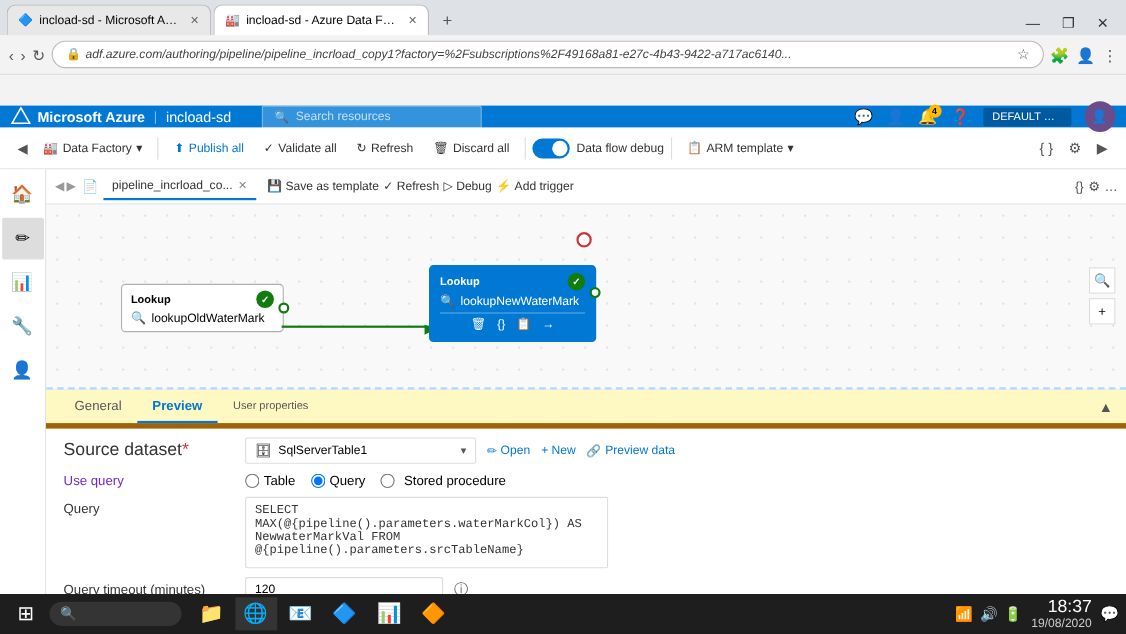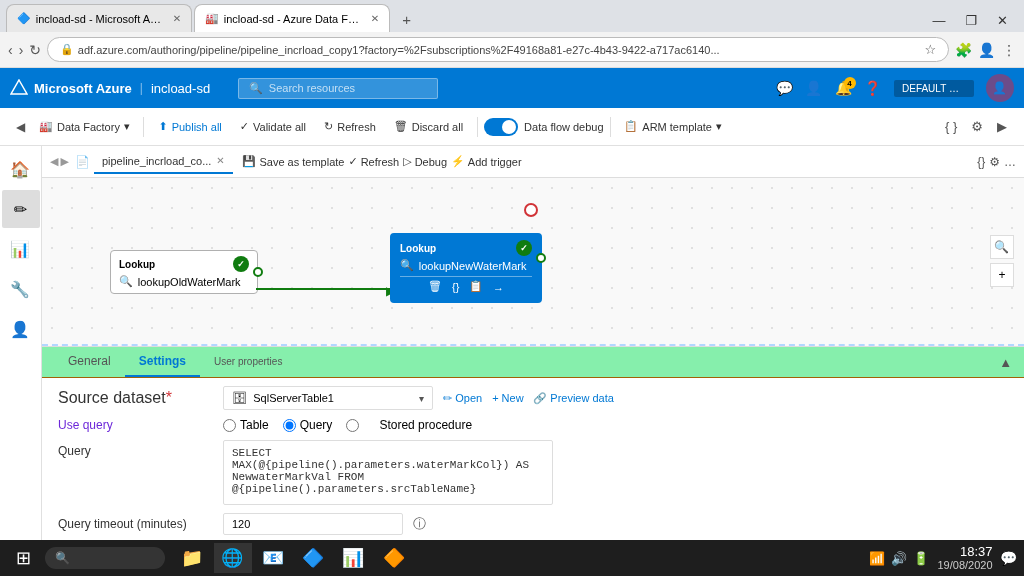--- a/index.html
+++ b/index.html
@@ -28,29 +28,29 @@
     <button style="background:none; border:none; font-size:13px; color:#333; cursor:pointer; padding:2px 10px;">✕</button>
   </div>
 </div>
 
 <div style="background:#f3f3f3; height:36px; display:flex; align-items:center; padding:0 8px; gap:6px; border-bottom:1px solid #ddd;">
   <button style="background:none; border:none; font-size:14px; color:#555; cursor:pointer;">‹</button>
   <button style="background:none; border:none; font-size:14px; color:#555; cursor:pointer;">›</button>
   <button style="background:none; border:none; font-size:14px; color:#555; cursor:pointer;">↻</button>
   <div style="flex:1; background:#fff; border:1px solid #bbb; border-radius:16px; padding:4px 12px; font-size:11px; color:#444; display:flex; align-items:center; gap:4px; cursor:text;">
     <span style="font-size:11px; color:#107c10;">🔒</span>
-    <span style="overflow:hidden; text-overflow:ellipsis; white-space:nowrap; flex:1;">adf.azure.com/authoring/pipeline/pipeline_incrload_copy1?factory=%2Fsubscriptions%2F49168a81-e27c-4b43-9422-a717ac6140...</span>
+    <span style="overflow:hidden; text-overflow:ellipsis; white-space:nowrap; flex:1;font-style:italic;">adf.azure.com/authoring/pipeline/pipeline_incrload_copy1?factory=%2Fsubscriptions%2F49168a81-e27c-4b43-9422-a717ac6140...</span>
     <span style="font-size:13px; color:#555; cursor:pointer;">☆</span>
   </div>
   <button style="background:none; border:none; font-size:14px; color:#555; cursor:pointer;">🧩</button>
   <button style="background:none; border:none; font-size:14px; color:#555; cursor:pointer;">👤</button>
   <button style="background:none; border:none; font-size:14px; color:#555; cursor:pointer;">⋮</button>
 </div>
 
-<div style="background:#0078d4; height:40px; display:flex; align-items:center; padding:4px 10px; gap:8px;">
+<div style="background:#0078d4; height:20px; display:flex; align-items:center; padding:4px 10px; gap:8px;margin-top:28px;">
   <div style="display:flex; align-items:center; gap:6px; color:#fff; font-size:13px; font-weight:600;">
     <svg width="18" height="18" viewBox="0 0 18 18">
         <polygon points="9,1 17,15 1,15" fill="none" stroke="#fff" stroke-width="1.5"></polygon>
       </svg>
     <span>Microsoft Azure</span>
   </div>
   <span style="color:rgba(255,255,255,0.5);">|</span>
   <span style="color:#fff; font-size:13px;">incload-sd</span>
   <div style="background:rgba(255,255,255,0.2); border:1px solid rgba(255,255,255,0.35); border-radius:2px; padding:3px 10px; display:flex; align-items:center; gap:6px; width:200px; margin-left:20px; cursor:text;">
     <span style="color:rgba(255,255,255,0.8); font-size:11px;">🔍</span>
@@ -201,26 +201,26 @@
       </div>
 
       <div style="position:absolute; right:10px; top:50%; transform:translateY(-50%); display:flex; flex-direction:column; gap:4px;">
         <button style="background:#fff; border:1px solid #ddd; width:24px; height:24px; display:flex; align-items:center; justify-content:center; font-size:12px; cursor:pointer;">🔍</button>
         <button style="background:#fff; border:1px solid #ddd; width:24px; height:24px; display:flex; align-items:center; justify-content:center; font-size:12px; cursor:pointer;">+</button>
       </div>
     </div>
 
     <div style="background:#fff; flex:1; overflow-y:auto; border-top:1px solid #ddd;">
 
-      <div style="display:flex; align-items:center; border-bottom:1px solid #a16207; padding:0 12px; background:#86efac;justify-content:space-between;">
+      <div style="display:flex; align-items:center; border-bottom:5px solid #a16207; padding:0 12px; background:#fef9c3;justify-content:space-between;">
         <div style="padding:7px 14px; font-size:12px; color:#555; cursor:pointer; border-bottom:2px solid transparent;">
           <span>General</span>
         </div>
         <div style="padding:7px 14px; font-size:12px; color:#0078d4; cursor:pointer; border-bottom:2px solid #0078d4; font-weight:600;">
-          <span>Settings</span>
+          <span>Preview</span>
         </div>
         <div style="padding:7px 14px; font-size:10px; color:#555; cursor:pointer; border-bottom:2px solid transparent;">
           <span>User properties</span>
         </div>
         <button style="margin-left:auto; background:none; border:none; font-size:13px; color:#555; cursor:pointer;">▲</button>
       </div>
 
       <div style="padding:8px 16px;">
 
         <div style="display:flex; align-items:center; gap:10px; margin-bottom:8px;">
@@ -250,21 +250,21 @@
           <div style="width:155px; font-size:12px; color:#6d28d9; flex-shrink:0;">Use query</div>
           <div style="display:flex; align-items:center; gap:14px;">
             <label style="display:flex; align-items:center; gap:4px; font-size:12px; cursor:pointer;">
               <input type="radio" name="useQuery" style=""> 
                 <span>Table</span>
             </label>
             <label style="display:flex; align-items:center; gap:4px; font-size:12px; cursor:pointer;">
               <input type="radio" name="useQuery" checked="" style=""> 
                 <span>Query</span>
             </label>
-            <label style="display:flex; align-items:center; gap:20px; font-size:12px; cursor:pointer;">
+            <label style="display:flex; align-items:center; gap:8px; font-size:12px; cursor:pointer;">
               <input type="radio" name="useQuery" style=""> 
                 <span>Stored procedure</span>
             </label>
           </div>
         </div>
 
         <div style="display:flex; align-items:flex-start; gap:10px; margin-bottom:8px;">
           <div style="width:155px; font-size:12px; color:#333; flex-shrink:0; padding-top:4px;">Query</div>
           <textarea style="border: 1px solid rgb(221, 221, 221); border-radius: 2px; padding: 6px 8px; font-size: 11px; width: 330px; height: 65px; font-family: &quot;Courier New&quot;, monospace; color: rgb(51, 51, 51); background: rgb(255, 255, 255); resize: none;">SELECT
 MAX(@{pipeline().parameters.waterMarkCol}) AS NewwaterMarkVal FROM
@@ -327,18 +327,18 @@
     <button style="padding:4px 8px; cursor:pointer; background:none; border:none; font-size:18px; color:#fff;">📊</button>
     <button style="padding:4px 8px; cursor:pointer; background:none; border:none; font-size:18px; color:#fff;">🔶</button>
   </div>
   <div style="margin-left:auto; display:flex; align-items:center; gap:8px; color:#fff;">
     <div style="display:flex; gap:6px; align-items:center;">
       <span style="font-size:13px; cursor:pointer;">📶</span>
       <span style="font-size:13px; cursor:pointer;">🔊</span>
       <span style="font-size:13px; cursor:pointer;">🔋</span>
     </div>
     <div style="text-align:right; cursor:pointer;">
-      <div style="font-size:13px; color:#fff; line-height:1.2;">18:37</div>
+      <div style="font-size:16px; color:#fff; line-height:1.2;">18:37</div>
       <div style="font-size:11px; color:#ccc; line-height:1.2;">19/08/2020</div>
     </div>
     <button style="background:none; border:none; color:#fff; font-size:14px; cursor:pointer;">💬</button>
   </div>
 </div>
 
 </body></html>

